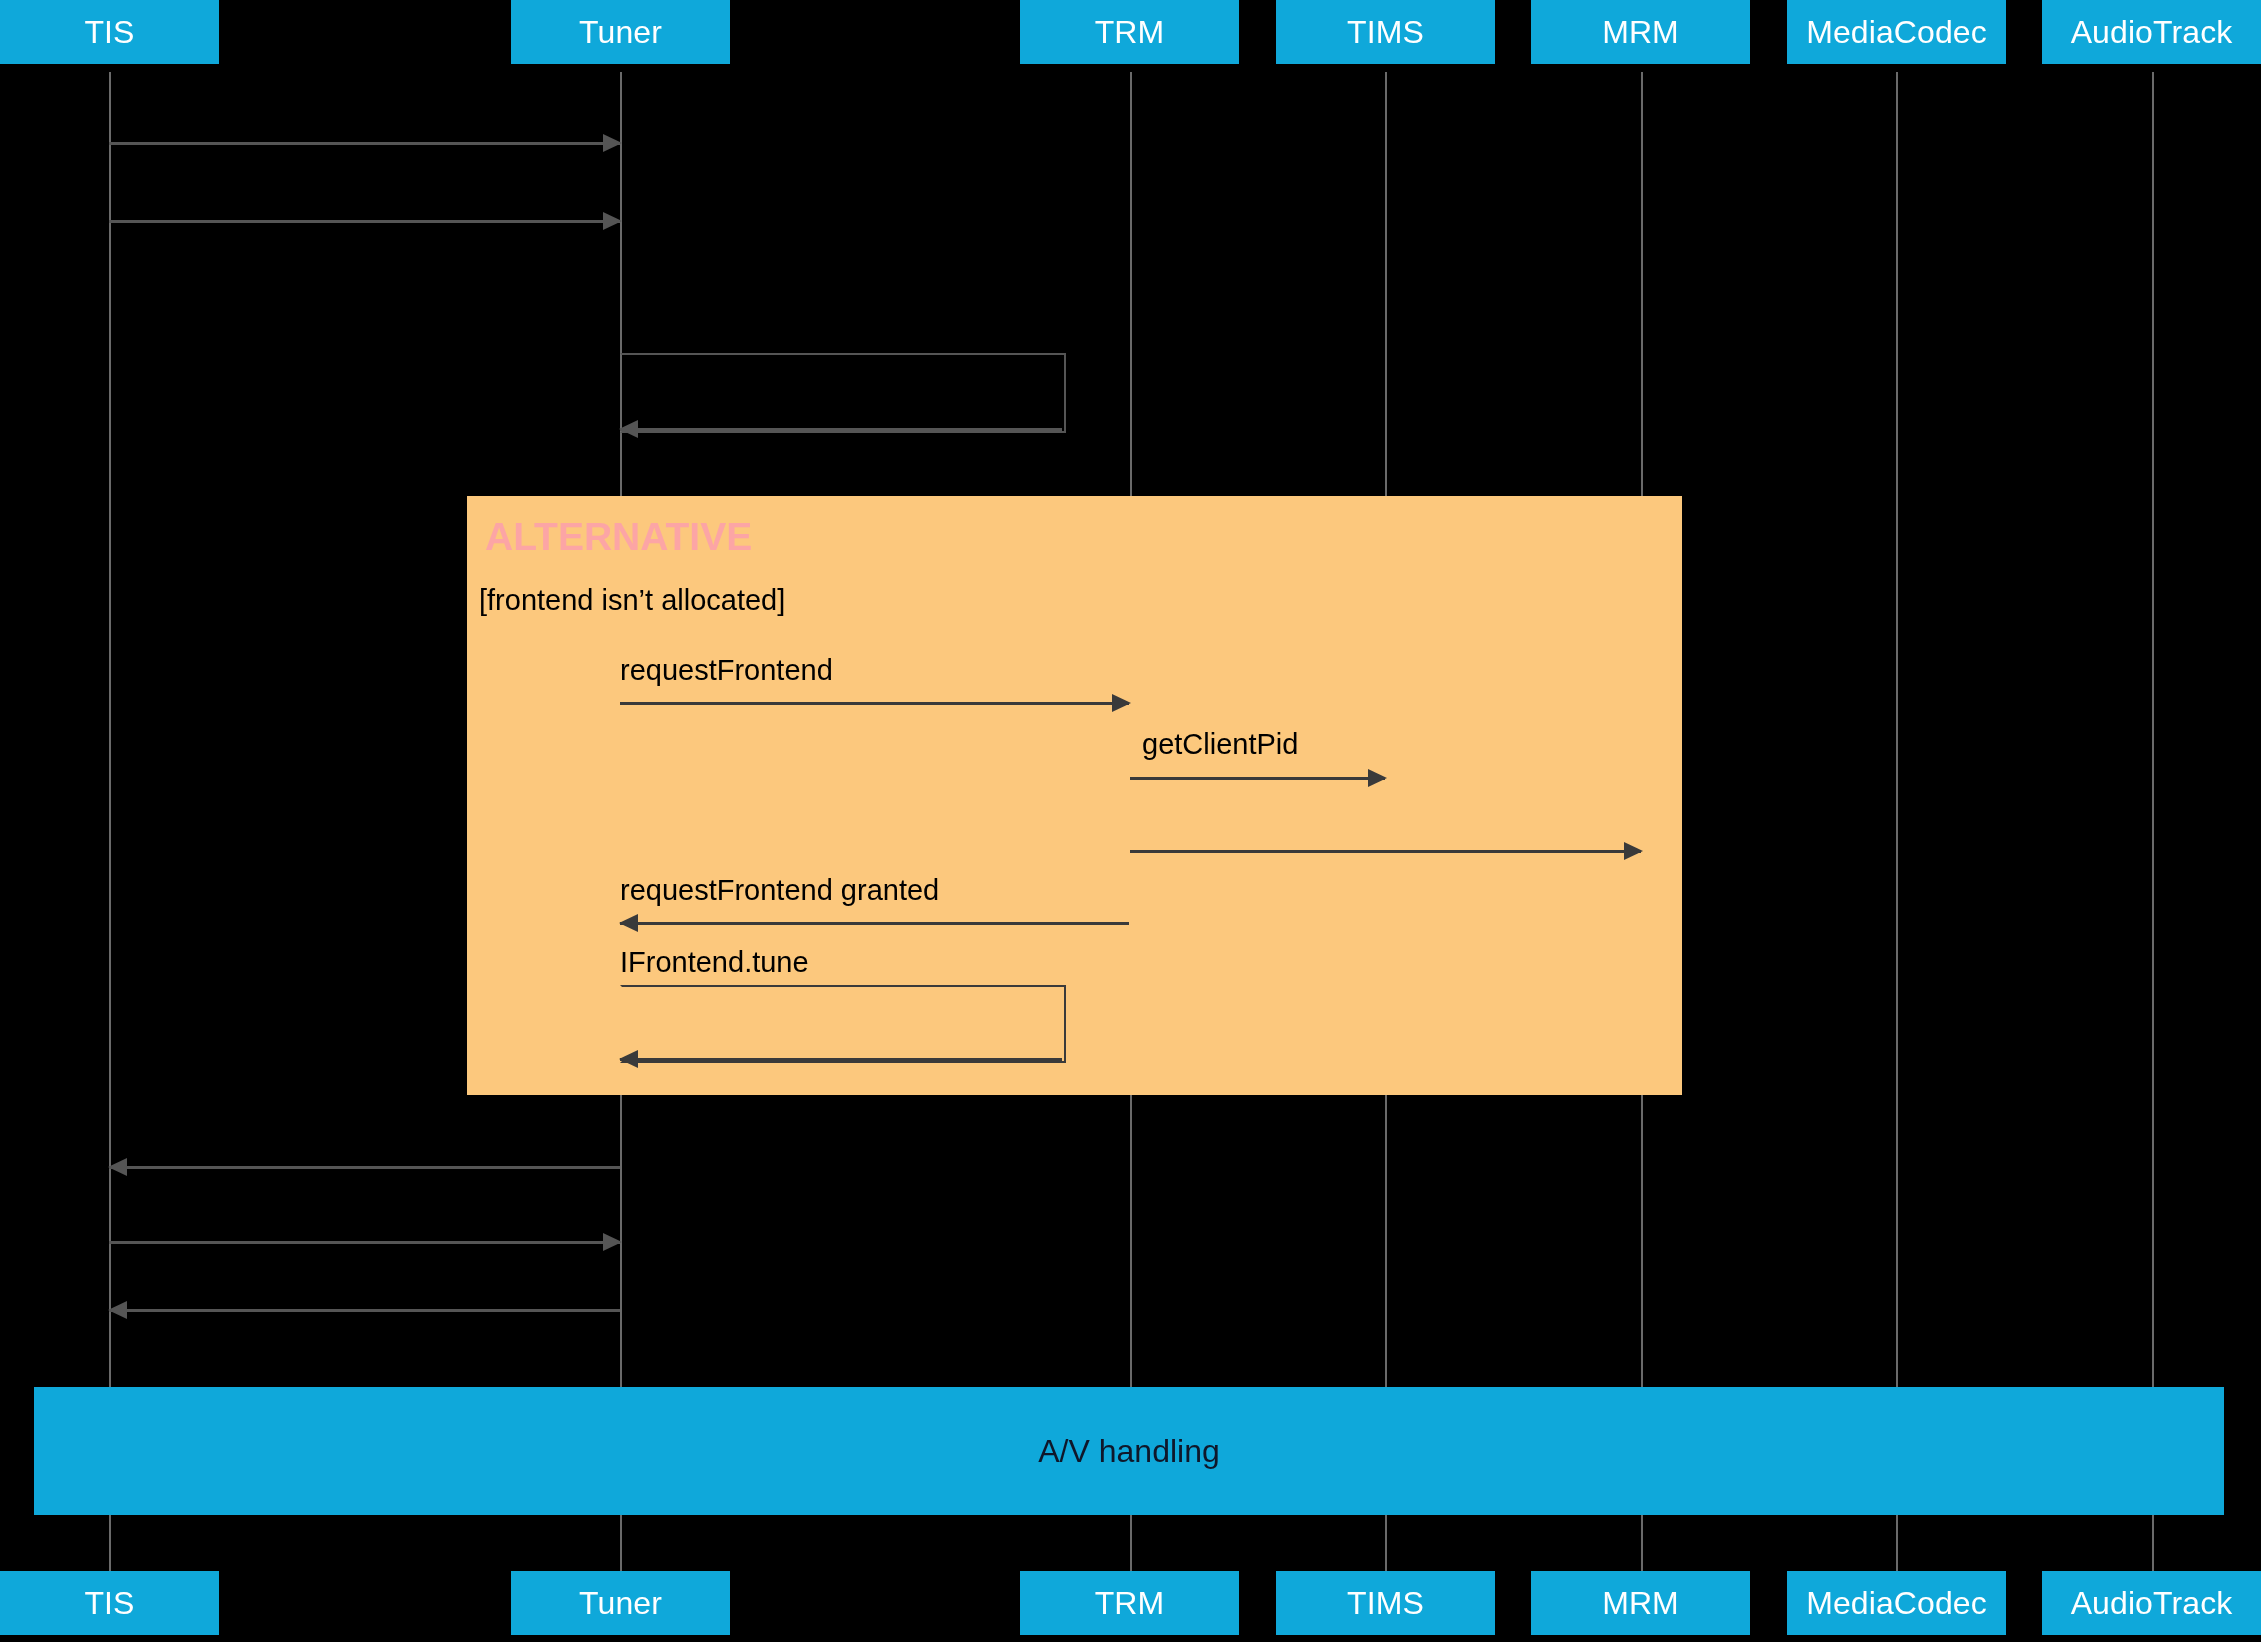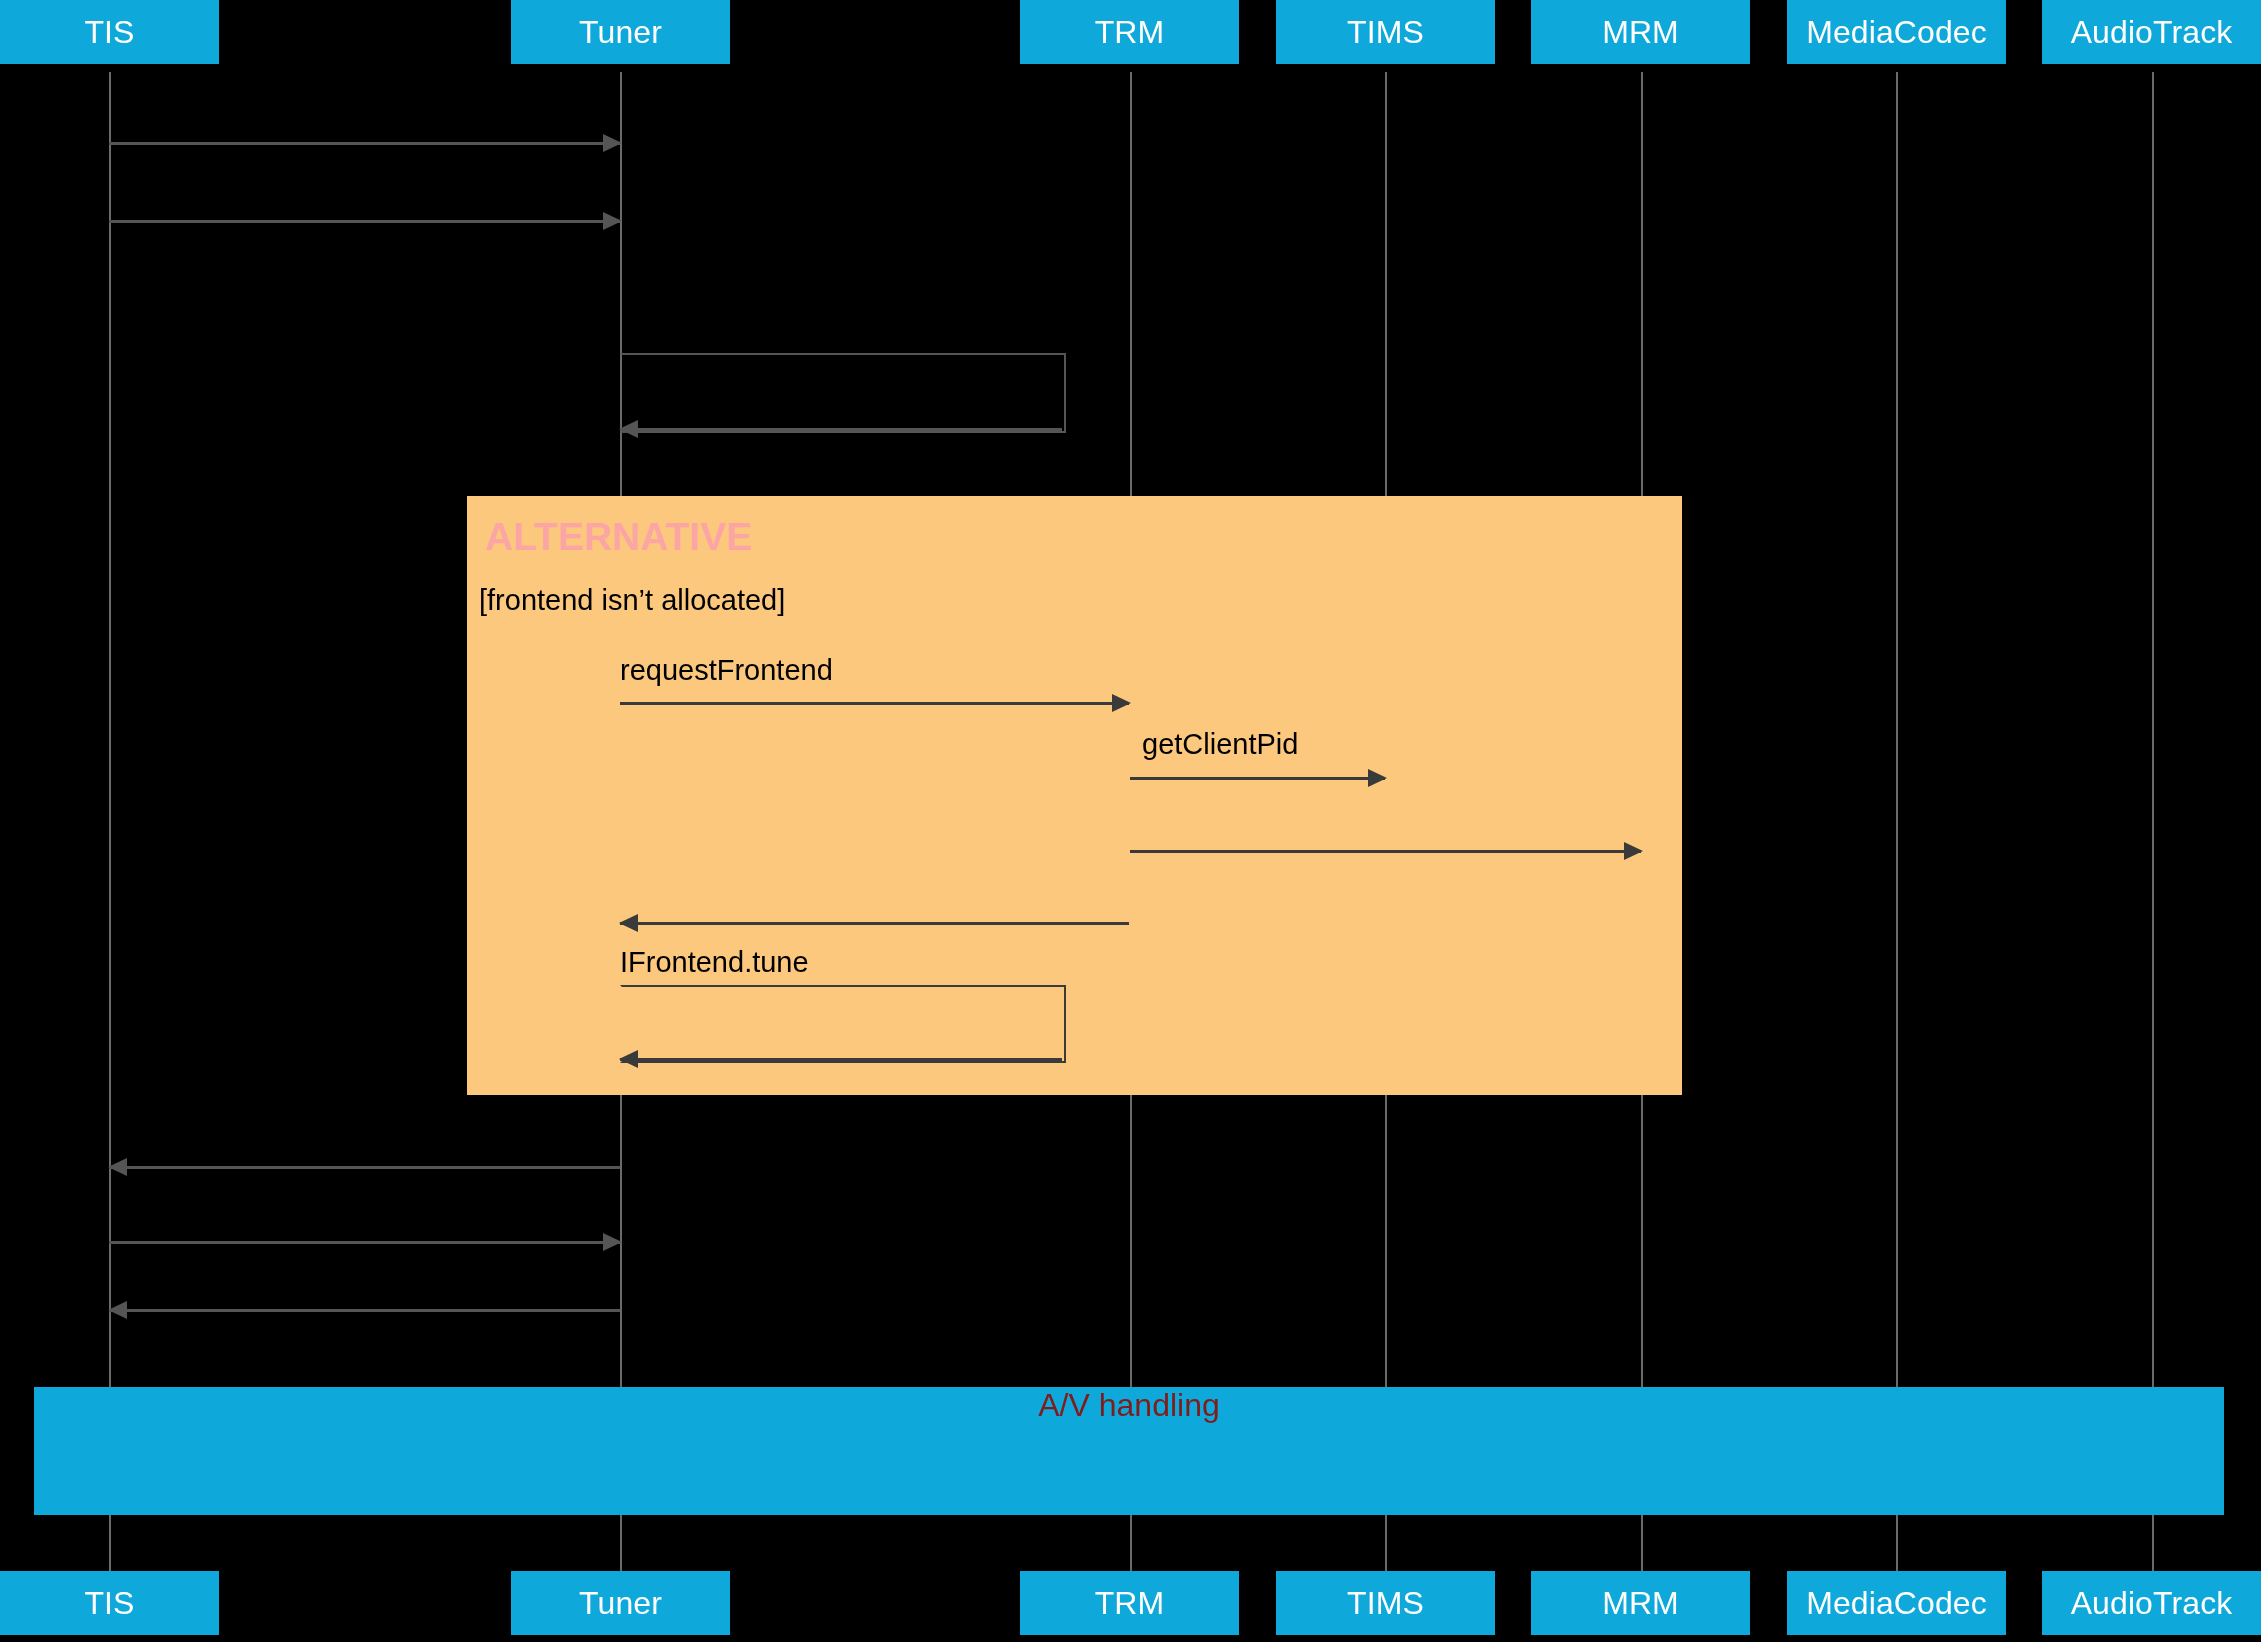--- a/index.html
+++ b/index.html
@@ -87,22 +87,23 @@
     position:absolute;
     border:2.2px solid #555555;
     border-left-color:transparent;
     background:transparent;
   }
 
   
   .ref-bar{
     position:absolute;
     background:#0FA8DA;
-    color:#7f1d1d;
+    color:#0f172a;
     display:flex;
+    align-items:center;
     justify-content:center;
     font-size:32px;
     white-space:nowrap;
   }
 </style>
 </head>
 <body>
 
 <div id="canvas">
 
@@ -166,20 +167,21 @@
   <div class="msg right" style="left:1130px;width:255px;top:777px;">
     <div class="shaft" style="background:#3A3A3A;"></div>
     <div class="head" style="border-left-color:#3A3A3A;"></div>
   </div>
 
   <div class="msg right" style="left:1130px;width:511px;top:850px;">
     <div class="shaft" style="background:#3A3A3A;"></div>
     <div class="head" style="border-left-color:#3A3A3A;"></div>
   </div>
 
+  <div class="msg-label" style="left:620px;width:509px;top:874px;">requestFrontend granted</div>
   <div class="msg left" style="left:620px;width:509px;top:922px;">
     <div class="shaft" style="background:#3A3A3A;"></div>
     <div class="head" style="border-right-color:#3A3A3A;"></div>
   </div>
 
   <div class="msg-label" style="left:620px;width:442px;top:946px;">IFrontend.tune</div>
   <div class="selfcall" style="left:620px;top:985px;width:442px;height:74px;border-color:#3A3A3A;border-left-color:transparent;"></div>
   <div class="msg left" style="left:620px;width:442px;top:1058px;">
     <div class="shaft" style="background:#3A3A3A;"></div>
     <div class="head" style="border-right-color:#3A3A3A;"></div>

